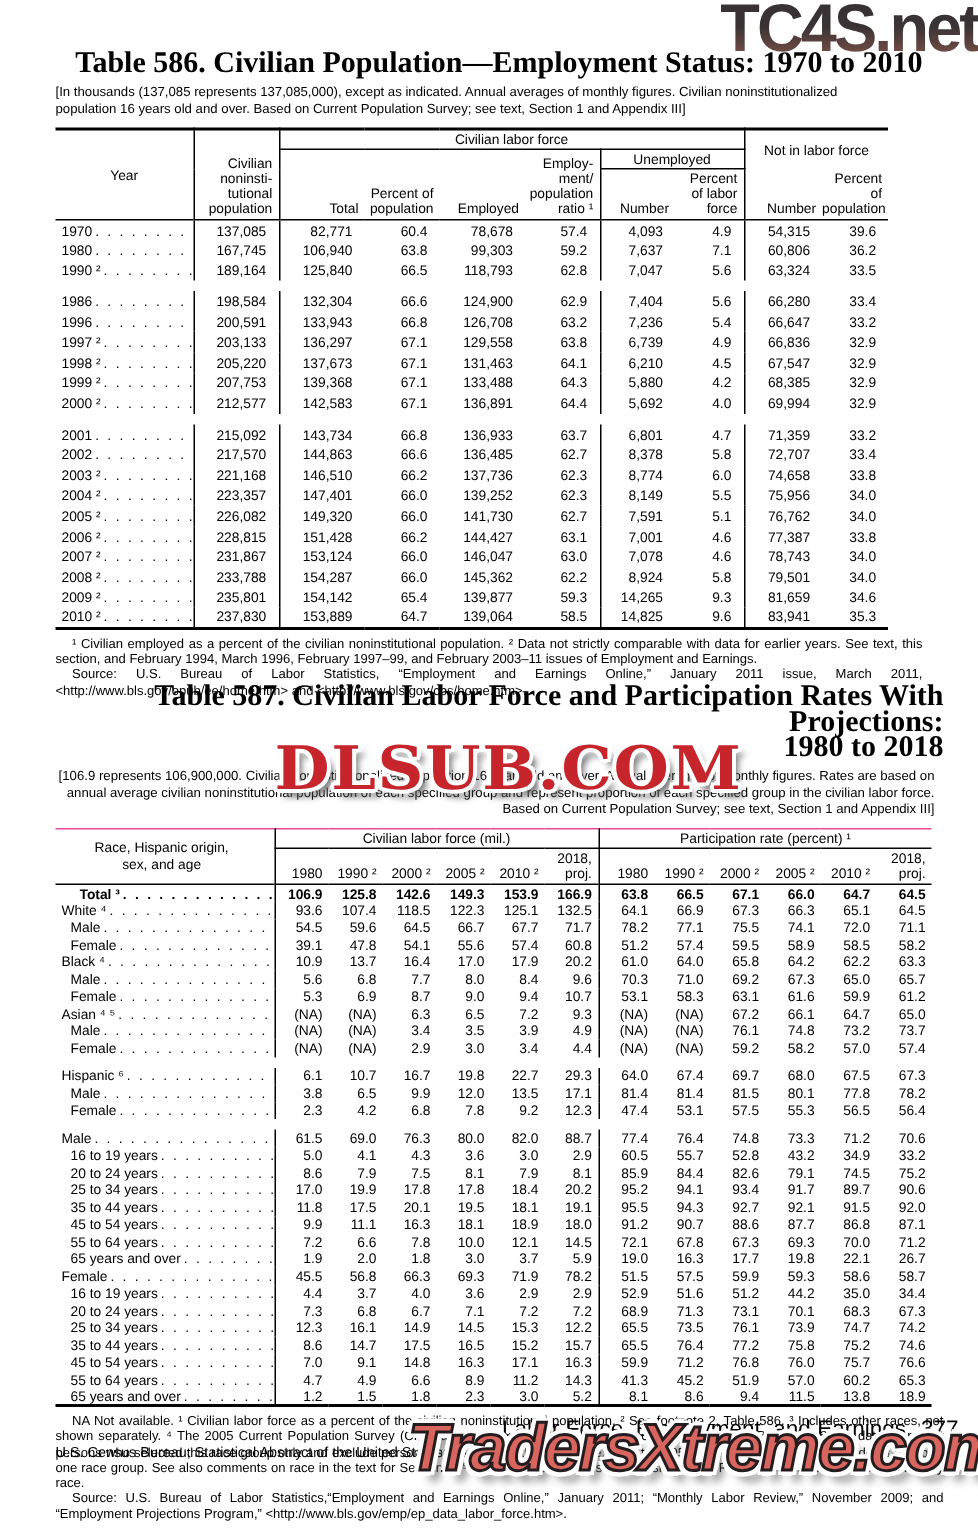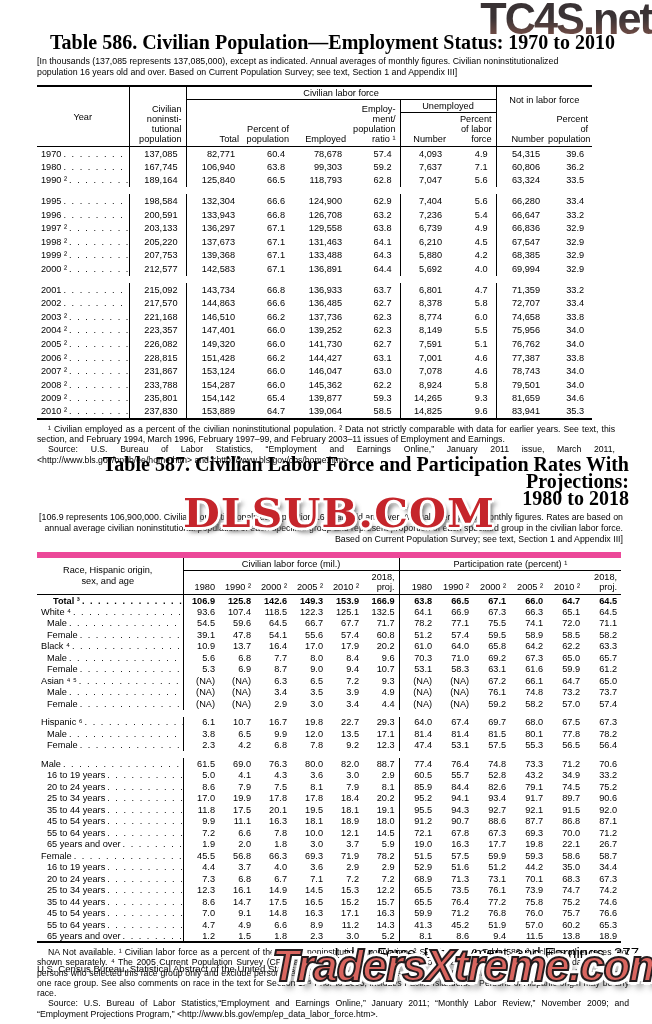--- a/index.html
+++ b/index.html
@@ -46,21 +46,21 @@
     white-space:pre-line;
     text-align:right;
   }
   .bracket-note{font-size:8.8px;line-height:11px;margin:0 0 7px 0;}
   .sec586 .bracket-note{width:560px;}
   .sec587 .bracket-note{width:586px;text-align:right;}
 
   
   table{border-collapse:collapse;table-layout:fixed;}
   .t586{width:555px;border-top:2px solid #000;border-bottom:2px solid #000;}
-  .t587{width:584px;border-top:6px solid #ec4899;border-bottom:2px solid #000;}
+  .t587{width:584px;border-top:1px solid #ec4899;border-bottom:2px solid #000;}
   thead{border-bottom:1px solid #000;}
   th{font-weight:normal;font-size:9.2px;line-height:10px;
      vertical-align:bottom;text-align:right;padding:1px 4px 2px 0;
      white-space:pre-line;}
   .grp{text-align:center;vertical-align:middle;padding:1px 0;}
   .stub{text-align:center;vertical-align:middle;line-height:11px;}
   .ub{border-bottom:1px solid #000;}
   .vr{border-right:1px solid #000;}
   td{font-size:9.2px;padding:0;vertical-align:middle;}
   .t586 tr.datarow{height:13.6px;}
@@ -192,21 +192,21 @@
             <td class="num vr">5.6</td>
             <td class="num">63,324</td>
             <td class="num">33.5</td>
           </tr>
           <tr class="gap">
             <td colspan="10"></td>
           </tr>
           <tr class="datarow  i0">
             <td class="lbl vr">
               <span class="lblwrap">
-                <span class="lt">1995</span>
+                <span class="lt">1986</span>
                 <span class="dots"></span>
               </span>
             </td>
             <td class="num vr">198,584</td>
             <td class="num">132,304</td>
             <td class="num">66.6</td>
             <td class="num">124,900</td>
             <td class="num vr">62.9</td>
             <td class="num">7,404</td>
             <td class="num vr">5.6</td>

